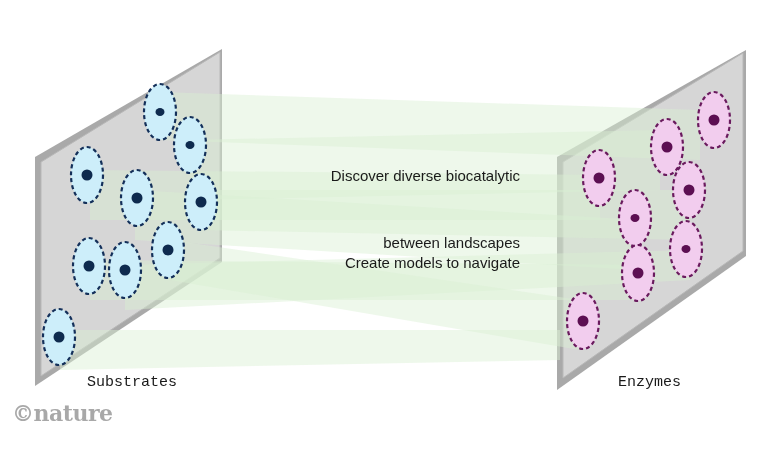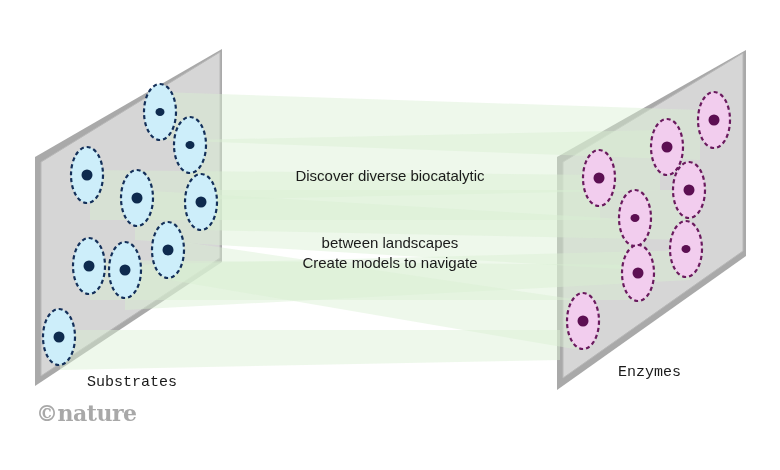--- a/index.html
+++ b/index.html
@@ -1,20 +1,20 @@
 <!DOCTYPE html>
 <html><head>
 <meta charset="utf-8">
 <style>
   html, body { margin: 0; padding: 0; background: #ffffff; }
   body { width: 780px; height: 470px; position: relative; overflow: hidden; font-family: "Liberation Sans", sans-serif; }
   #scene { position: absolute; left: 0; top: 0; width: 780px; height: 470px; }
   .label { position: absolute; font-family: Liberation Mono, monospace; color: #1a1a1a; font-size: 15px; }
-  .center-text { position: absolute; left: 260px; width: 260px; text-align: center; font-size: 15px; line-height: 20px; color: #1a1a1a; font-family: "Liberation Sans", sans-serif; }
-  .logo { position: absolute; left: 12px; top: 400px; font-family: "DejaVu Serif", serif; font-weight: bold; font-size: 22px; color: #a8a8a8; letter-spacing: -0.5px; margin-left: 24px; }
+  .center-text { position: absolute; left: 260px; width: 260px; text-align: right; font-size: 15px; line-height: 20px; color: #1a1a1a; font-family: "Liberation Sans", sans-serif; }
+  .logo { position: absolute; left: 12px; top: 400px; font-family: "DejaVu Serif", serif; font-weight: bold; font-size: 22px; color: #a8a8a8; letter-spacing: -0.5px; }
 </style>
 </head>
 <body>
 
 <svg id="scene" width="780" height="470" viewBox="0 0 780 470">
   <defs>
     <linearGradient id="beamGrad" x1="0" y1="0" x2="1" y2="0">
       <stop offset="0" stop-color="#cfead0" stop-opacity="0.85"></stop>
       <stop offset="0.5" stop-color="#e3f4dc" stop-opacity="0.75"></stop>
       <stop offset="1" stop-color="#cfead0" stop-opacity="0.85"></stop>
@@ -119,15 +119,15 @@
 
 <div class="center-text" style="top:166px;">
   <div>Discover diverse biocatalytic</div>
 </div>
 <div class="center-text" style="top:233px;">
   <div>between landscapes</div>
   <div>Create models to navigate</div>
 </div>
 
 <div class="label" style="left:87px; top:374px;">Substrates</div>
-<div class="label" style="left:618px; top:364px;">Enzymes</div>
+<div class="label" style="left:618px; top:374px;">Enzymes</div>
 
 <div class="logo">©nature</div>
 
 </body></html>

